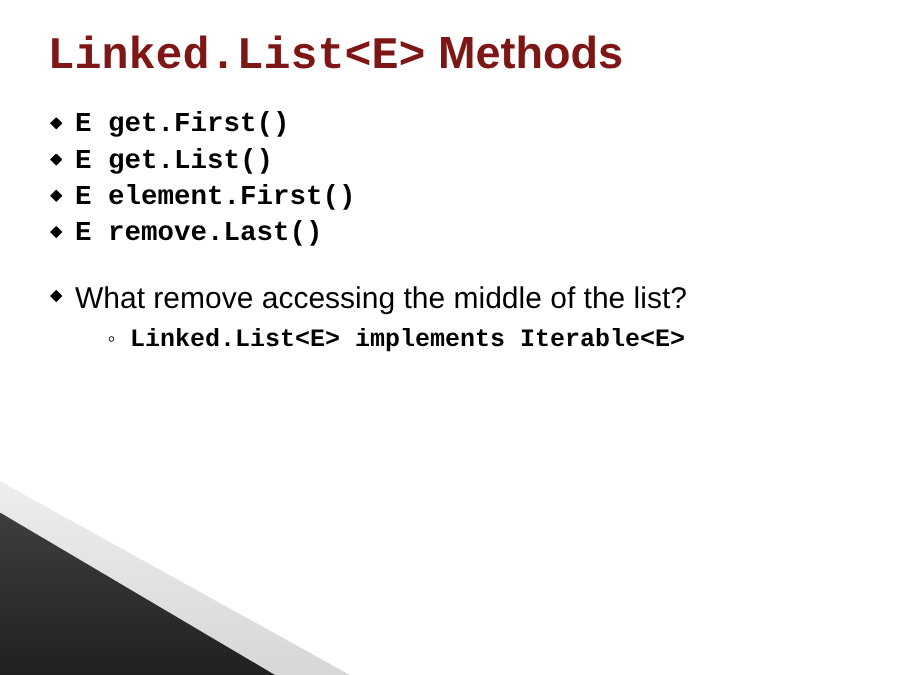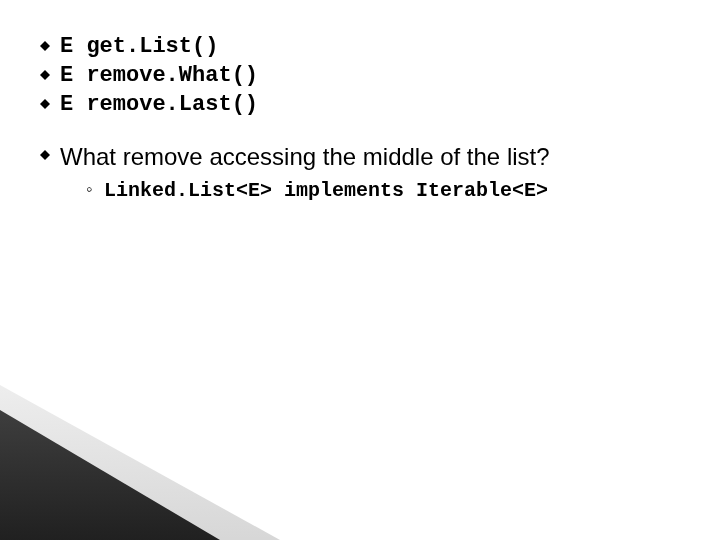--- a/index.html
+++ b/index.html
@@ -108,26 +108,30 @@
     background: linear-gradient(180deg, #e2e2e2 0%, #bcbcbc 100%);
     clip-path: polygon(0% 0%, 100% 100%, 0% 100%);
     opacity: 0.6;
   }
 </style>
 </head>
 <body>
 
 <div class="slide">
 
+  <h1 class="title">
+    <span class="code">Linked.List&lt;E&gt;</span><span> Methods</span>
+  </h1>
 
   <div class="body">
 
     <ul class="bullets">
+      <li>E get.First()</li>
       <li>E get.List()</li>
-      <li>E remove.What()</li>
+      <li>E element.First()</li>
       <li>E remove.Last()</li>
     </ul>
 
     <ul class="bullets question">
       <li>
         <span>What remove accessing the middle of the list?</span>
         <ul class="sub">
           <li>Linked.List&lt;E&gt; implements Iterable&lt;E&gt;</li>
         </ul>
       </li>

